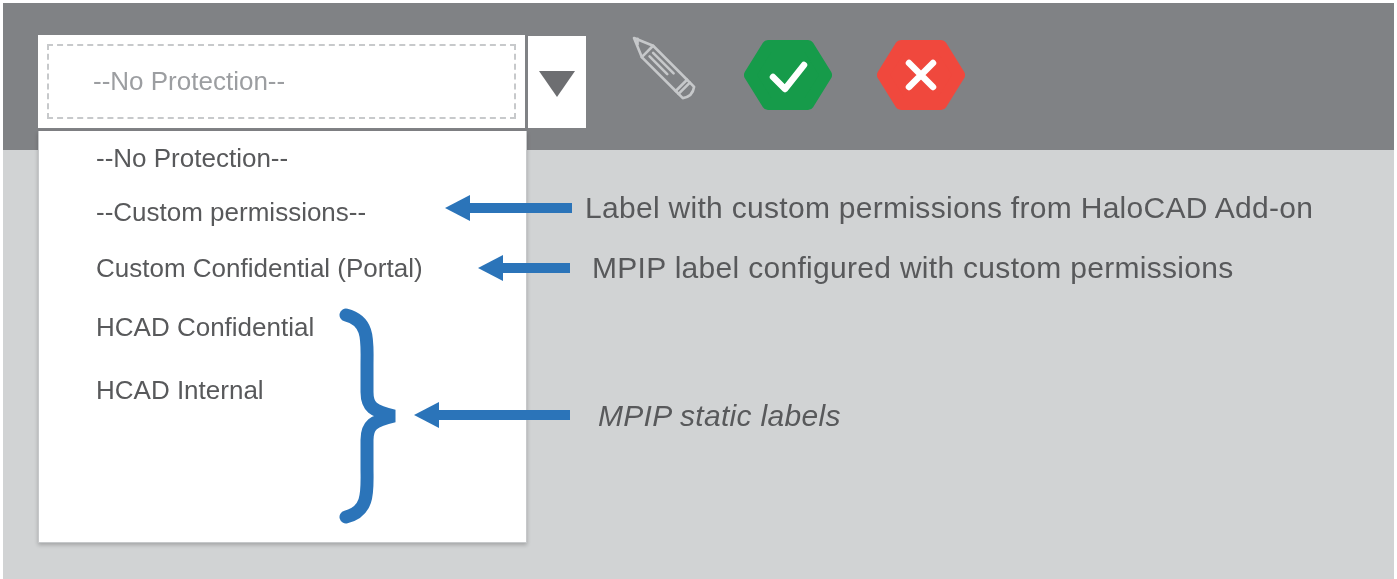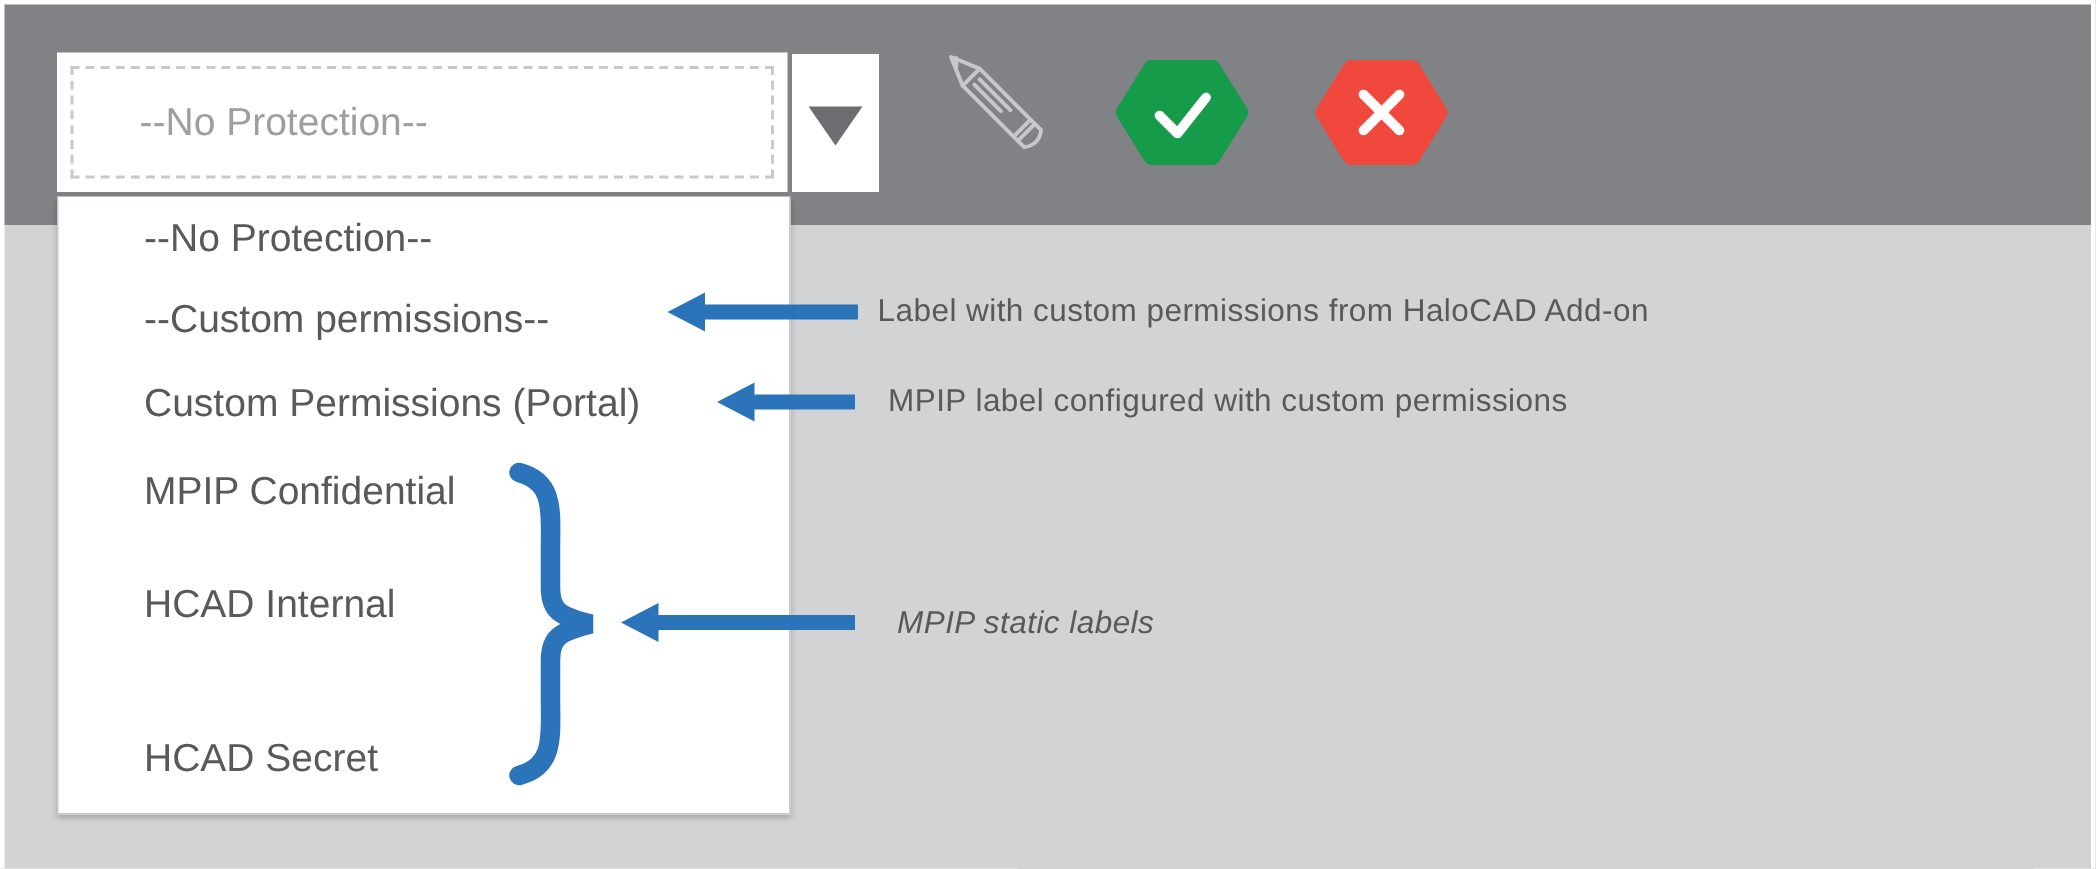--- a/index.html
+++ b/index.html
@@ -20,40 +20,40 @@
   .dd-caret{position:absolute;left:50%;top:50%;transform:translate(-50%,-42%);
     width:0;height:0;border-left:18px solid transparent;border-right:18px solid transparent;
     border-top:26px solid #6D6E71;}
 
   
   .panel{position:absolute;left:38px;top:131px;width:489px;height:412px;background:#fff;
     border:1px solid #C6C8CA;border-top:none;box-sizing:border-box;
     box-shadow:0 2px 4px rgba(0,0,0,.22);}
   .item{position:absolute;left:57px;height:40px;line-height:40px;font-size:26px;color:#58595B;white-space:nowrap;cursor:pointer;}
   .item0{top:7px;} .item1{top:61px;} .item2{top:117px;} .item3{top:176px;}
-  .item4{top:239px;margin-top:12px;} .item5{top:301px;} .item6{top:354px;}
+  .item4{top:239px;} .item5{top:301px;} .item6{top:354px;}
 
   
   .pencil{position:absolute;left:615px;top:23px;width:100px;height:94px;cursor:pointer;}
   .hexbtn{position:absolute;top:40px;width:88px;height:70px;cursor:pointer;}
   .hex-green{left:744px;} .hex-red{left:877px;}
 
   
   .arrow{position:absolute;height:26px;}
   .arrow .head{position:absolute;left:0;top:0;width:0;height:0;
     border-top:13px solid transparent;border-bottom:13px solid transparent;
     border-right:25px solid #2B74B9;}
   .arrow .shaft{position:absolute;left:23px;top:8px;height:10px;background:#2B74B9;}
   .arrow1{left:445px;top:195px;width:127px;} .arrow1 .shaft{width:104px;}
   .arrow2{left:478px;top:255px;width:92px;}  .arrow2 .shaft{width:69px;}
   .arrow3{left:414px;top:402px;width:156px;} .arrow3 .shaft{width:133px;}
 
   .brace{position:absolute;left:338px;top:308px;width:66px;height:216px;}
 
-  .annotation{position:absolute;font-size:21px;line-height:36px;color:#58595B;
+  .annotation{position:absolute;font-size:30px;line-height:36px;color:#58595B;
     letter-spacing:0.3px;white-space:nowrap;}
   .ann0{left:585px;top:190px;} .ann1{left:592px;top:250px;text-align:center;} .ann2{left:598px;top:398px;font-style:italic;}
 </style>
 </head>
 <body>
 
 <div class="toolbar"></div>
 <div class="content"></div>
 
 <div class="combobox">
@@ -88,24 +88,23 @@
 <div class="hexbtn hex-red">
   <svg width="88" height="70" viewBox="0 0 88 70">
     <polygon points="24,6 64,6 82,35 64,64 24,64 6,35" fill="#F0483D" stroke="#F0483D" stroke-width="12" stroke-linejoin="round"></polygon>
     <path d="M32,23 L56,47 M56,23 L32,47" fill="none" stroke="#ffffff" stroke-width="6.5" stroke-linecap="round"></path>
   </svg>
 </div>
 
 <div class="panel">
   <div class="item item0">--No Protection--</div>
   <div class="item item1">--Custom permissions--</div>
-  <div class="item item2">Custom Permissions (Portal)</div>
-  <div class="item item3">MPIP Confidential</div>
+  <div class="item item2">Custom Confidential (Portal)</div>
+  <div class="item item3">HCAD Confidential</div>
   <div class="item item4">HCAD Internal</div>
-  <div class="item item6">HCAD Secret</div>
 </div>
 
 <div class="arrow arrow1">
   <div class="head"></div>
   <div class="shaft"></div>
 </div>
 <div class="arrow arrow2">
   <div class="head"></div>
   <div class="shaft"></div>
 </div>

